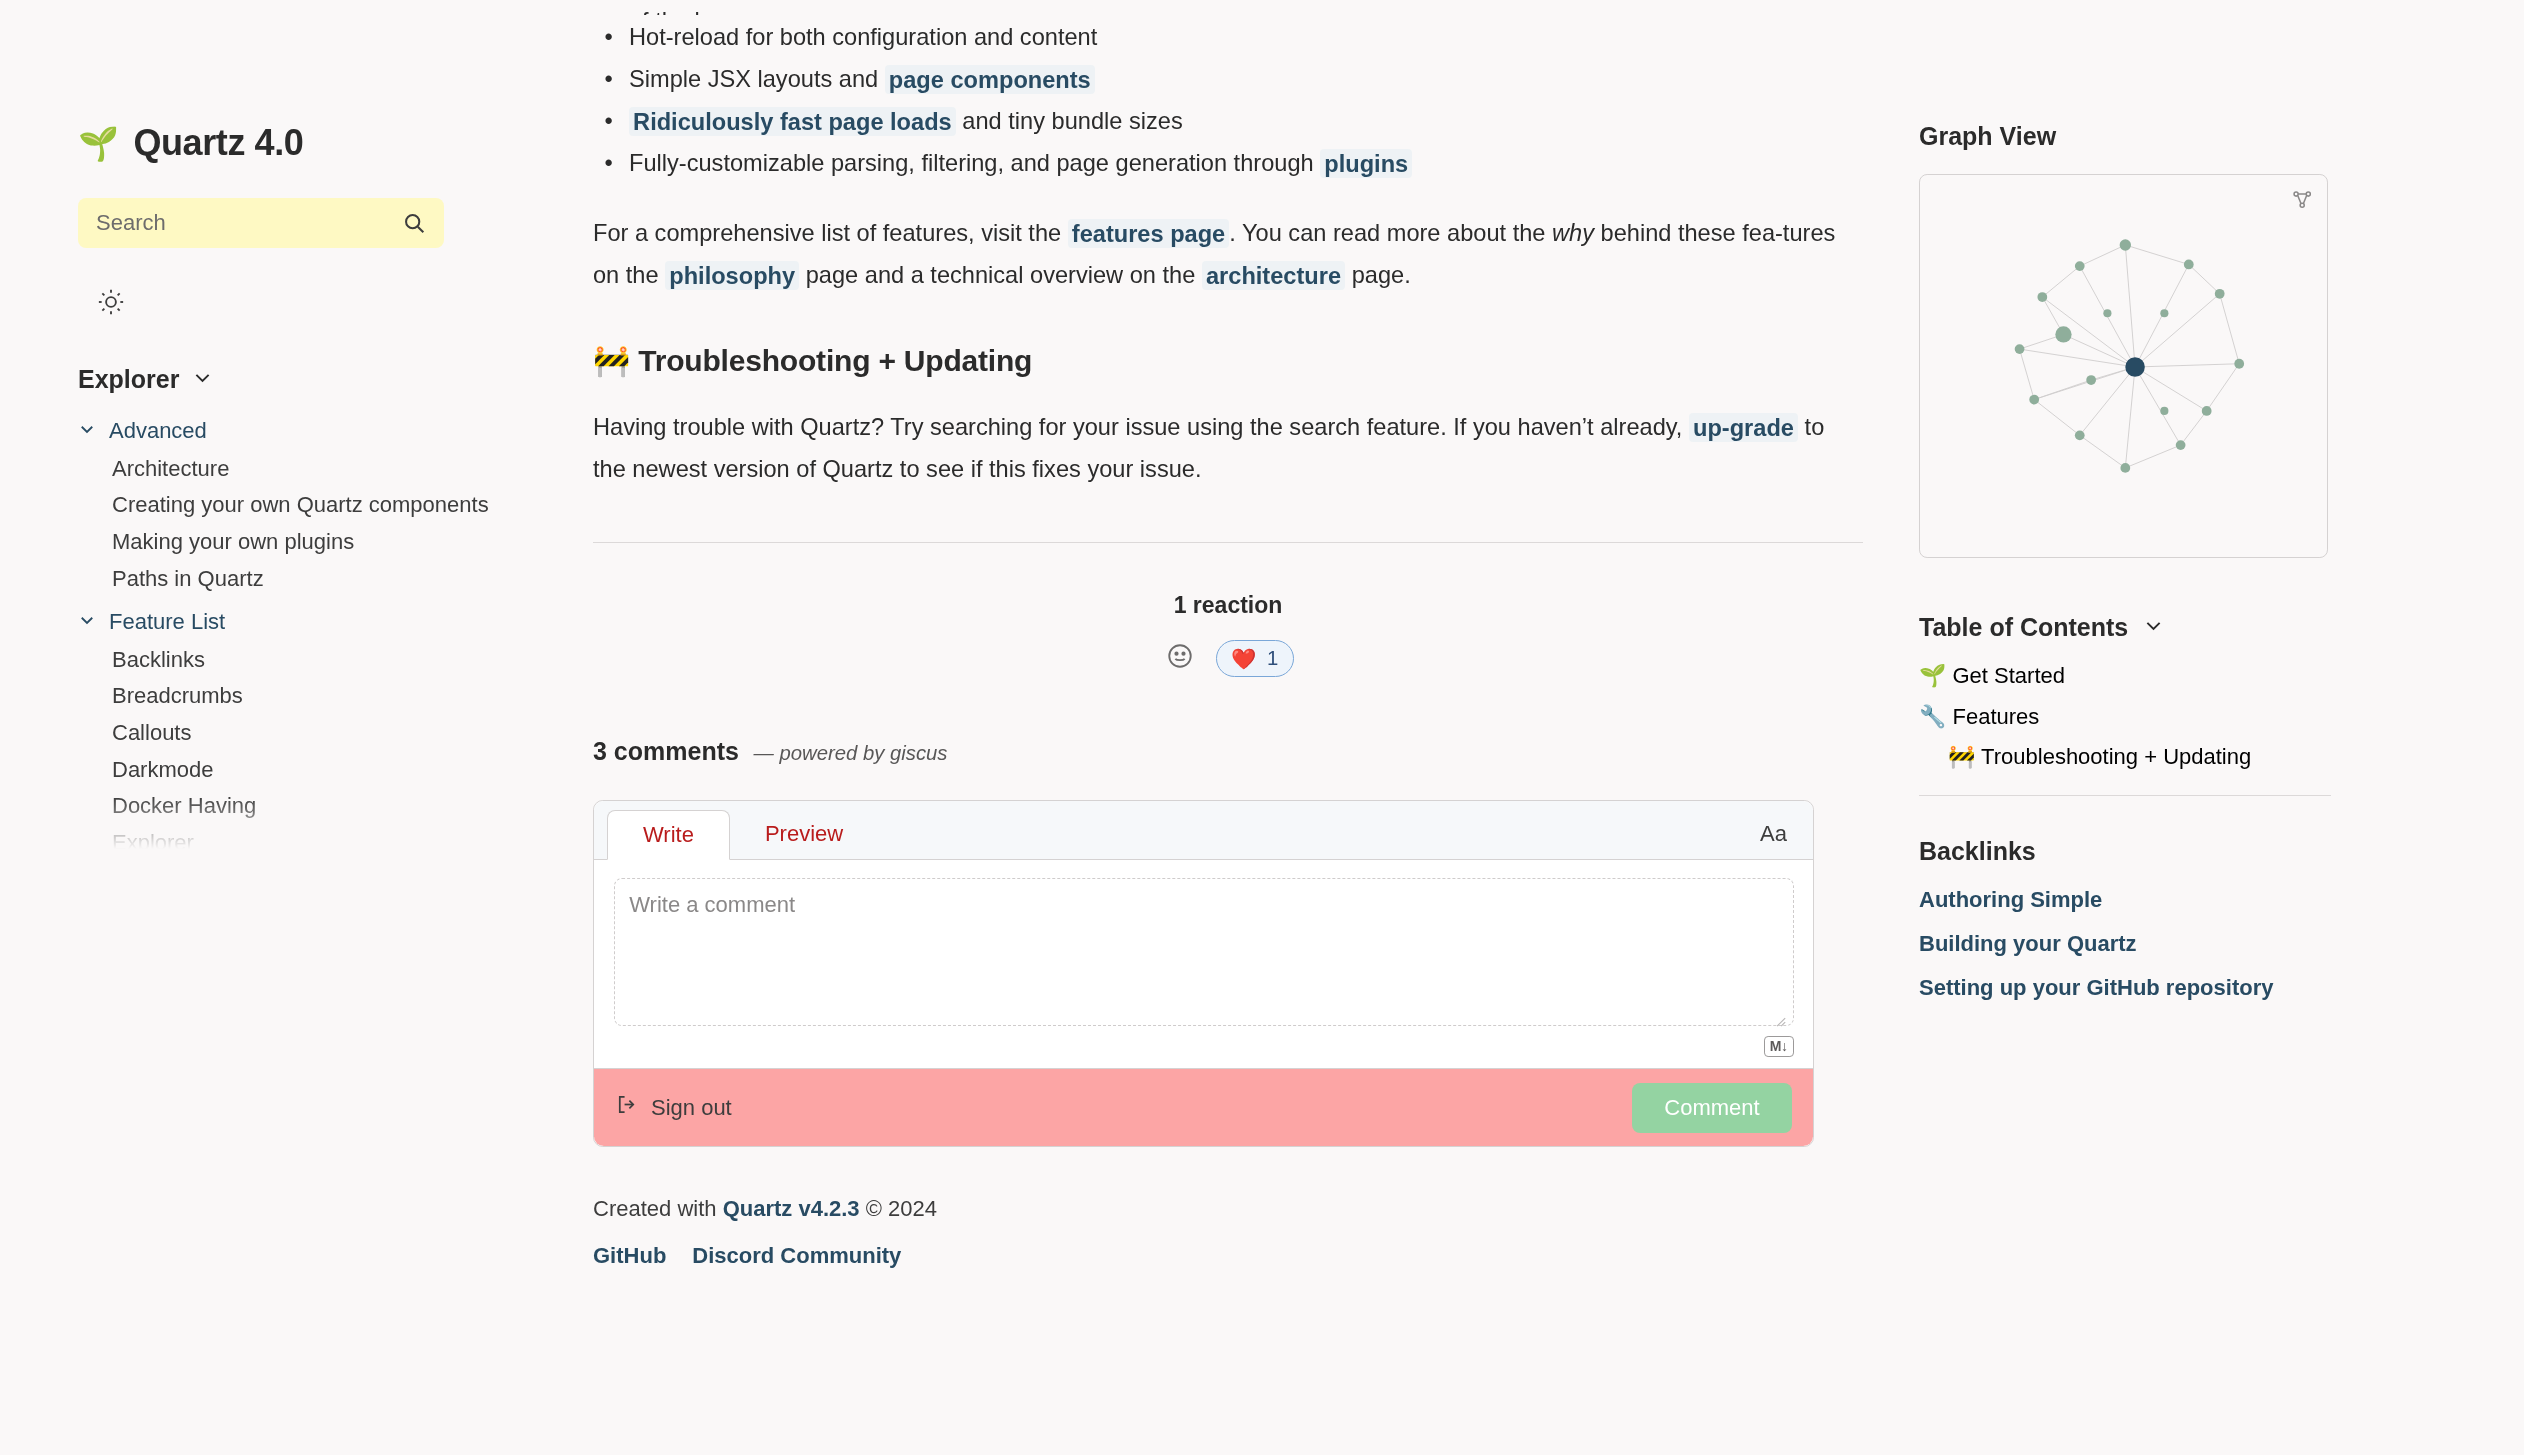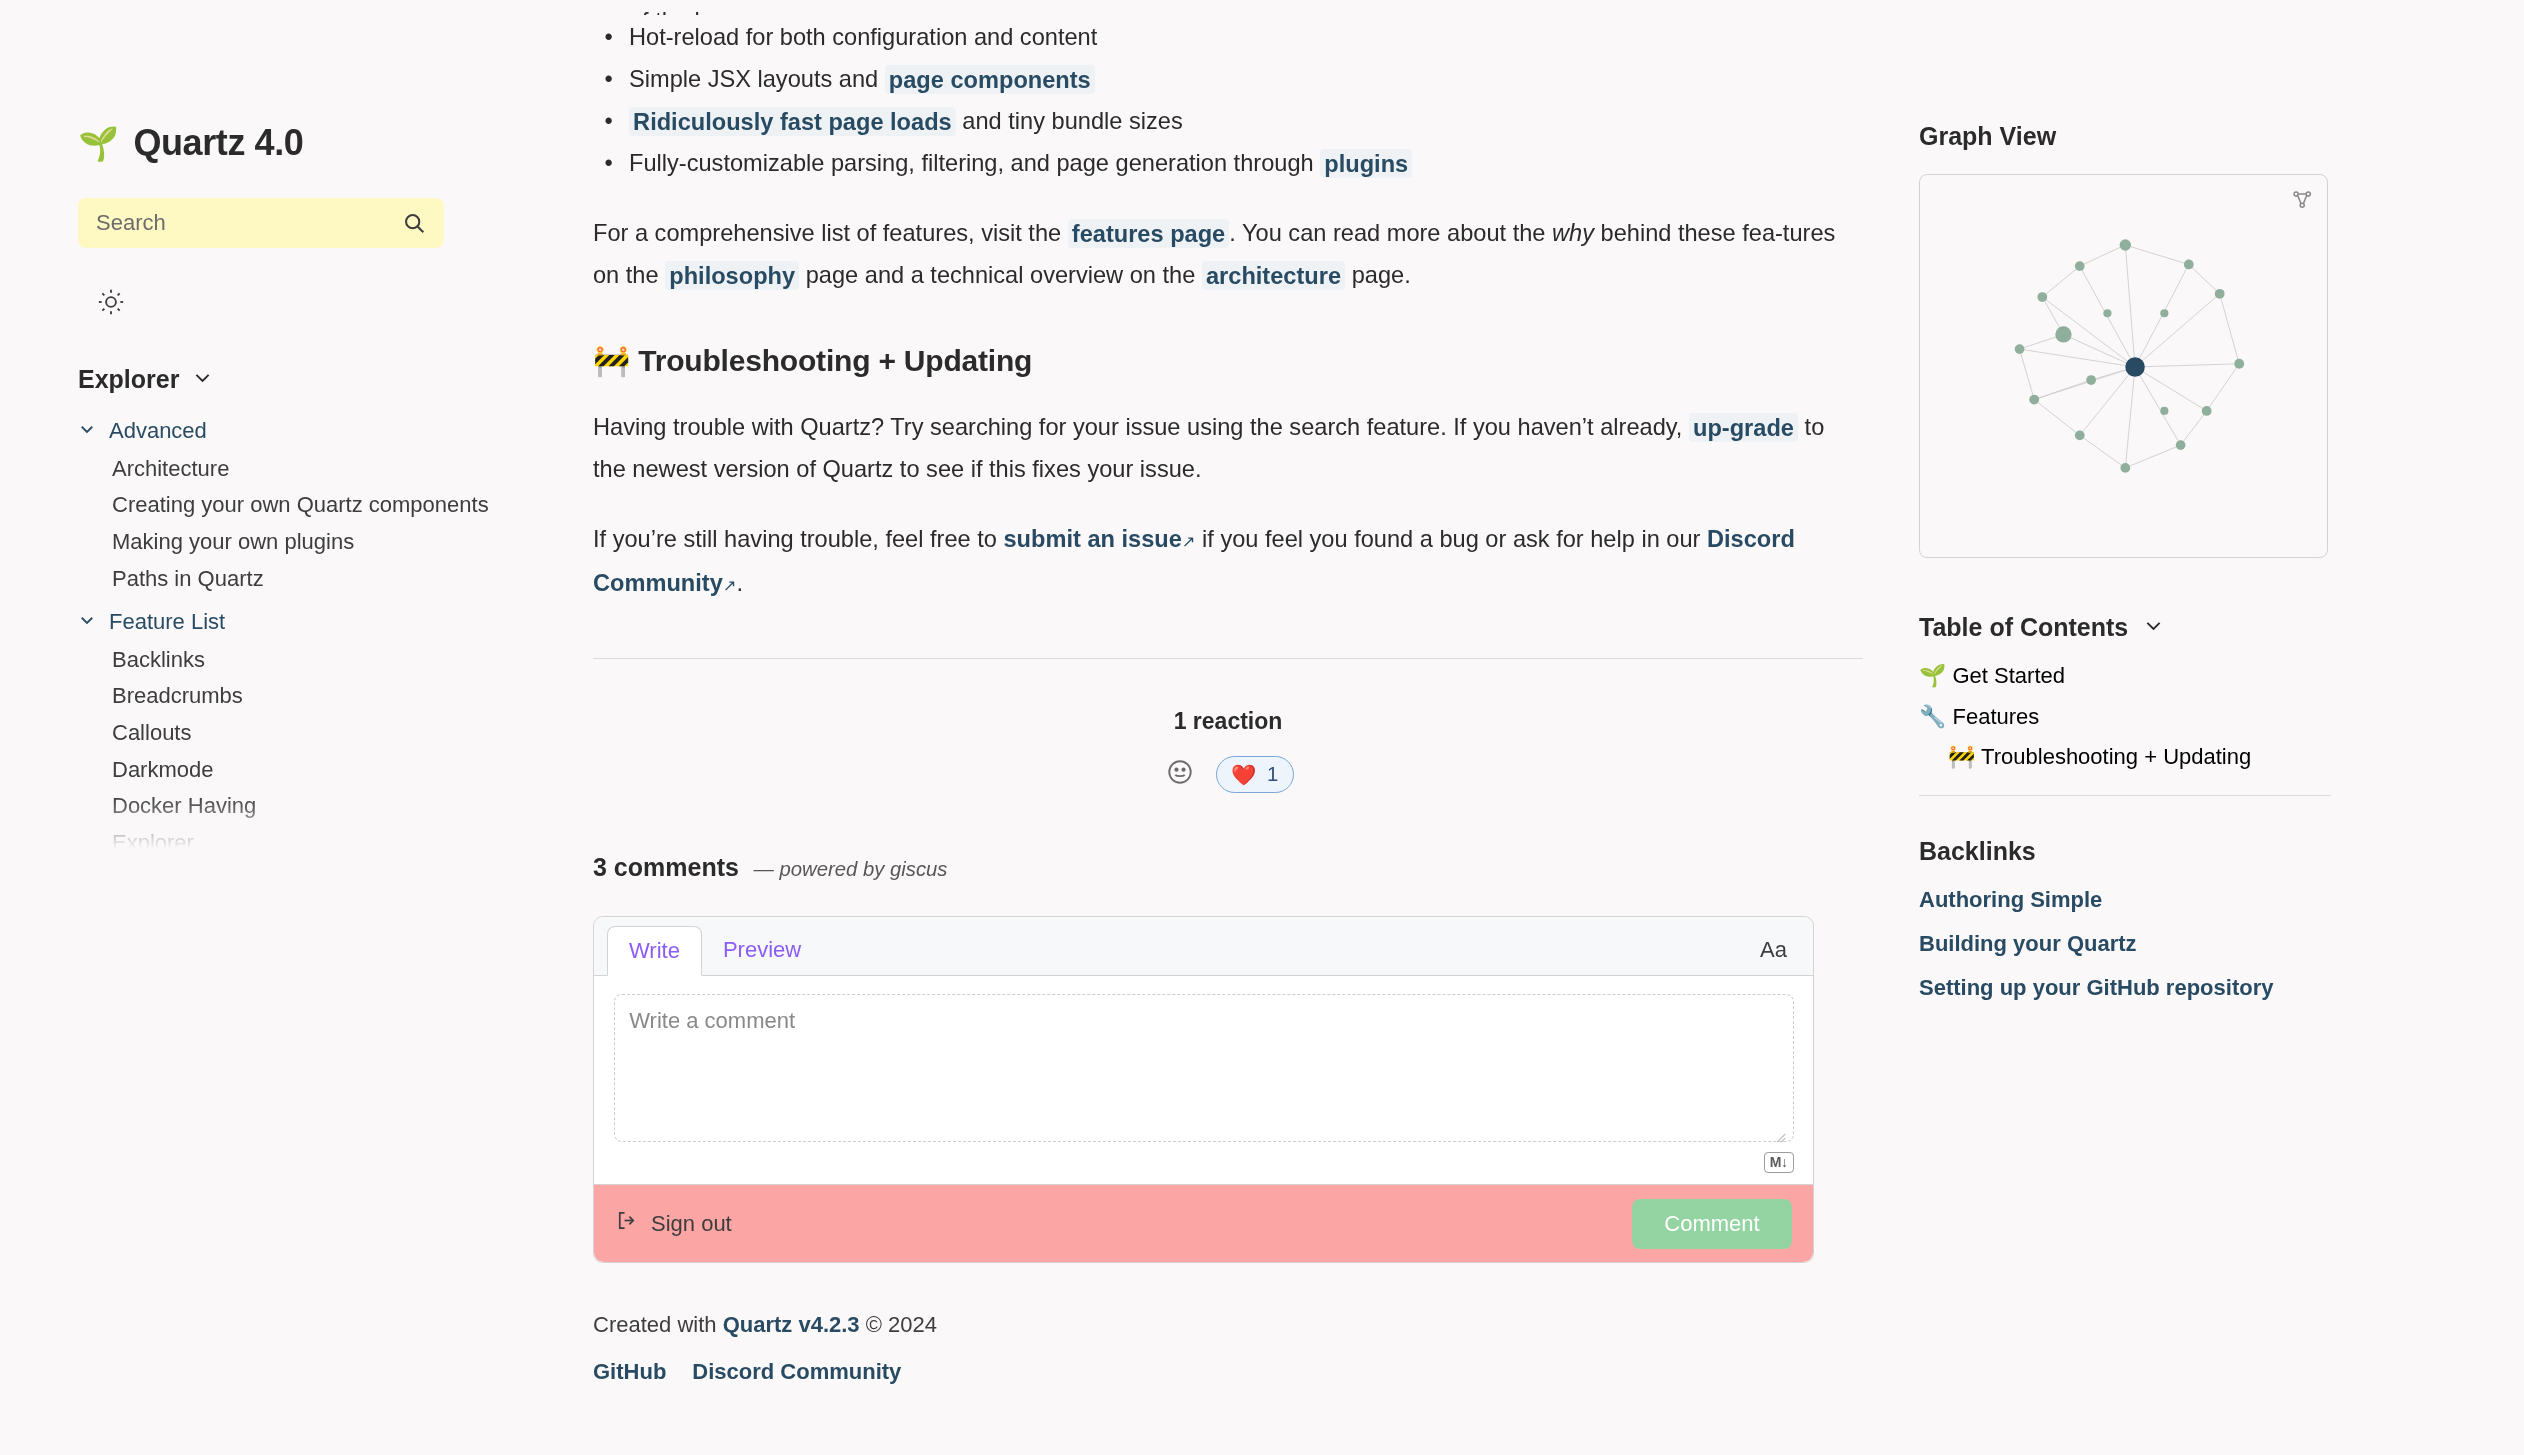--- a/index.html
+++ b/index.html
@@ -175,23 +175,23 @@
   .cb-tabs {
     display: flex; align-items: center;
     height: 59px;
     border-bottom: 0.8px solid #d5d2d2;
     background: #f6f8fa;
     border-radius: 9.8px 9.8px 0 0;
     padding: 8.1px 8.1px 0 13px;
     position: relative;
   }
   .cb-tab {
-    height: 50px; padding: 0 21px;
+    height: 50px; padding: 0 35px;
     display: flex; align-items: center;
-    font-size: 22px; color: #8b5cf6;
+    font-size: 22px; color: #b91c1c;
     border-radius: 8.1px 8.1px 0 0;
   }
   .cb-tab.active {
     background: #ffffff;
     border: 0.8px solid #d5d2d2;
     border-bottom: 0.8px solid #ffffff;
     margin-bottom: -0.8px;
     font-weight: 400;
   }
   .cb-aa {
@@ -398,23 +398,20 @@
     <p class="para">
       <span>For a comprehensive list of features, visit the </span><a class="ilink">features page</a><span>. You can read more about the </span><em>why</em><span> behind these fea‑tures on the </span><a class="ilink">philosophy</a><span> page and a technical overview on the </span><a class="ilink">architecture</a><span> page.</span>
     </p>
 
     <h2 class="sect">🚧 Troubleshooting + Updating</h2>
 
     <p class="para">
       <span>Having trouble with Quartz? Try searching for your issue using the search feature. If you haven’t already, </span><a class="ilink">up‑grade</a><span> to the newest version of Quartz to see if this fixes your issue.</span>
     </p>
 
-    <p class="para">
-      <span>If you’re still having trouble, feel free to </span><a class="elink">submit an issue</a><span style="font-size:16.3px;color:#284b63;">↗</span><span> if you feel you found a bug or ask for help in our </span><a class="elink">Discord Community</a><span style="font-size:16.3px;color:#284b63;">↗</span><span>.</span>
-    </p>
 
     <div class="divider"></div>
 
     <div class="reaction-count">1 reaction</div>
     <div class="reaction-row">
       <div class="emoji-btn">
         <span>
           <svg width="28" height="28" viewBox="0 0 24 24" fill="none" stroke="#6d6c6c" stroke-width="1.6">
             <circle cx="12" cy="12" r="9.2"></circle>
               <circle cx="9" cy="10" r="1" fill="#6d6c6c"></circle>

